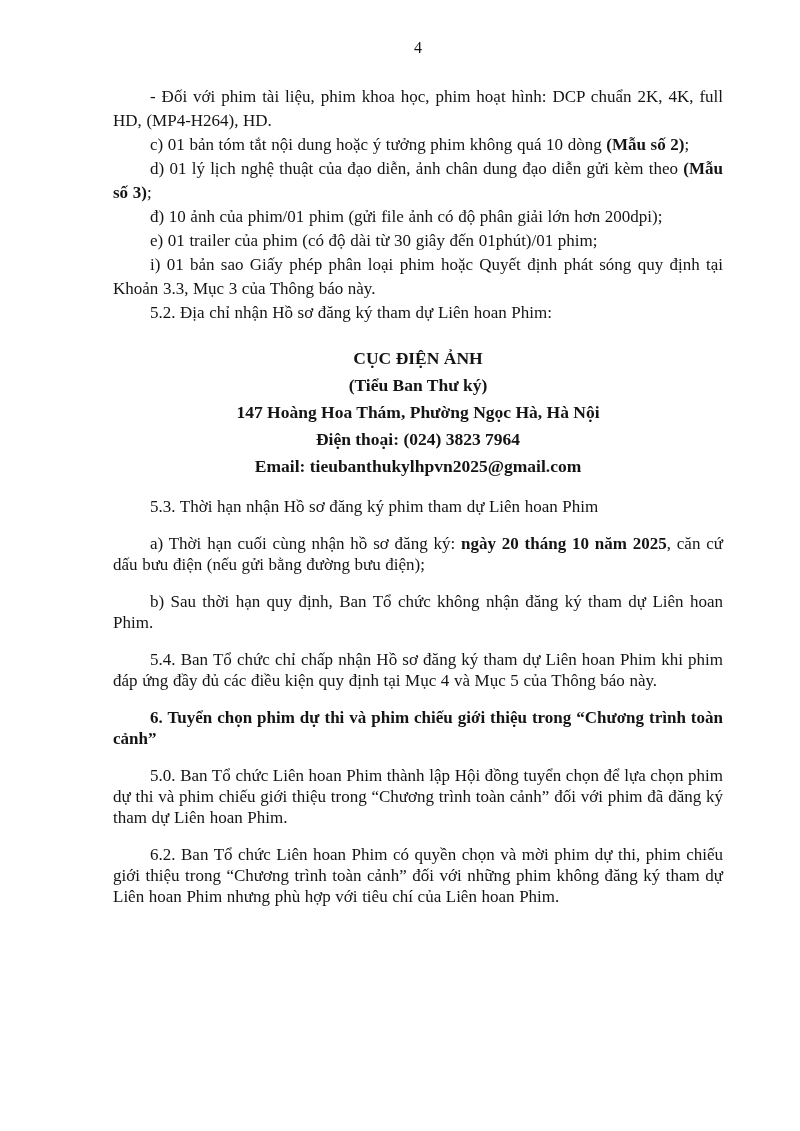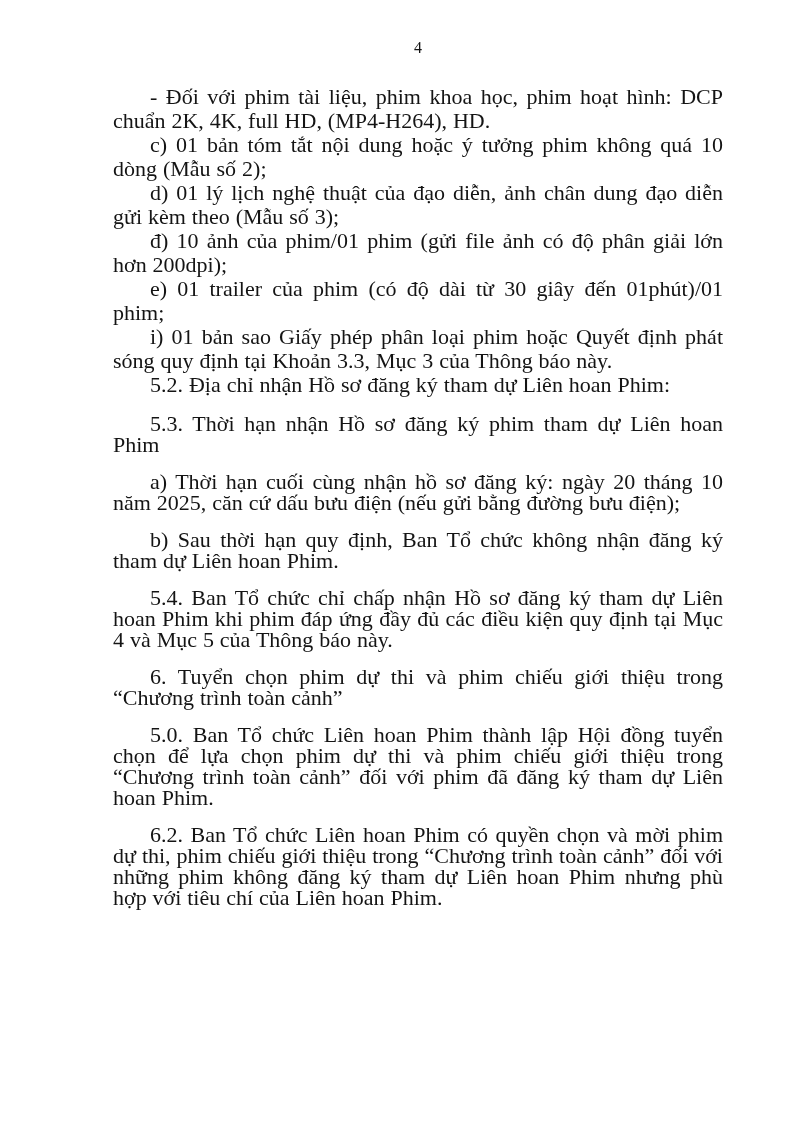--- a/index.html
+++ b/index.html
@@ -17,27 +17,27 @@
   }
   .page-number {
     text-align: center;
     font-size: 16px;
     line-height: 16px;
     margin-bottom: 29px;
   }
   .body-text { width: 610px; }
   p.para {
     margin: 0;
-    font-size: 22px;
+    font-size: 17px;
     line-height: 24px;
     text-align: justify;
     text-indent: 37px;
     word-spacing: 0.02em;
   }
-  p.para .b { font-weight: 400; }
+  p.para .b { font-weight: 700; }
   p.para.bold-head { font-weight: 700; }
   .sec-bottom p.para { line-height: 21px; margin-bottom: 11px; margin-top: 16px; }
   .address-block {
     margin: 20px 0 16px 0;
     text-align: center;
     font-weight: 700;
   }
   .address-block .addr-line {
     font-size: 17.5px;
     line-height: 27px;
@@ -53,20 +53,27 @@
   <div class="body-text sec-top">
       <p class="para"><span>- Đối với phim tài liệu, phim khoa học, phim hoạt hình: DCP chuẩn 2K, 4K, full HD, (MP4-H264), HD.</span></p>
       <p class="para"><span>c) 01 bản tóm tắt nội dung hoặc ý tưởng phim không quá 10 dòng </span><span class="b">(Mẫu số 2)</span><span>;</span></p>
       <p class="para"><span>d) 01 lý lịch nghệ thuật của đạo diễn, ảnh chân dung đạo diễn gửi kèm theo </span><span class="b">(Mẫu số 3)</span><span>;</span></p>
       <p class="para"><span>đ) 10 ảnh của phim/01 phim (gửi file ảnh có độ phân giải lớn hơn 200dpi);</span></p>
       <p class="para"><span>e) 01 trailer của phim (có độ dài từ 30 giây đến 01phút)/01 phim;</span></p>
       <p class="para"><span>i) 01 bản sao Giấy phép phân loại phim hoặc Quyết định phát sóng quy định tại Khoản 3.3, Mục 3 của Thông báo này.</span></p>
       <p class="para"><span>5.2. Địa chỉ nhận Hồ sơ đăng ký tham dự Liên hoan Phim:</span></p>
     </div>
 
+  <div class="address-block">
+      <p class="addr-line">CỤC ĐIỆN ẢNH</p>
+      <p class="addr-line">(Tiểu Ban Thư ký)</p>
+      <p class="addr-line">147 Hoàng Hoa Thám, Phường Ngọc Hà, Hà Nội</p>
+      <p class="addr-line">Điện thoại: (024) 3823 7964</p>
+      <p class="addr-line">Email: tieubanthukylhpvn2025@gmail.com</p>
+    </div>
 
   <div class="body-text sec-bottom">
       <p class="para"><span>5.3. Thời hạn nhận Hồ sơ đăng ký phim tham dự Liên hoan Phim</span></p>
       <p class="para"><span>a) Thời hạn cuối cùng nhận hồ sơ đăng ký: </span><span class="b">ngày 20 tháng 10 năm 2025</span><span>, căn cứ dấu bưu điện (nếu gửi bằng đường bưu điện);</span></p>
       <p class="para"><span>b) Sau thời hạn quy định, Ban Tổ chức không nhận đăng ký tham dự Liên hoan Phim.</span></p>
       <p class="para"><span>5.4. Ban Tổ chức chỉ chấp nhận Hồ sơ đăng ký tham dự Liên hoan Phim khi phim đáp ứng đầy đủ các điều kiện quy định tại Mục 4 và Mục 5 của Thông báo này.</span></p>
       <p class="para bold-head"><span class="b">6. Tuyển chọn phim dự thi và phim chiếu giới thiệu trong “Chương trình toàn cảnh”</span></p>
       <p class="para"><span>5.0. Ban Tổ chức Liên hoan Phim thành lập Hội đồng tuyển chọn để lựa chọn phim dự thi và phim chiếu giới thiệu trong “Chương trình toàn cảnh” đối với phim đã đăng ký tham dự Liên hoan Phim.</span></p>
       <p class="para"><span>6.2. Ban Tổ chức Liên hoan Phim có quyền chọn và mời phim dự thi, phim chiếu giới thiệu trong “Chương trình toàn cảnh” đối với những phim không đăng ký tham dự Liên hoan Phim nhưng phù hợp với tiêu chí của Liên hoan Phim.</span></p>
     </div>

